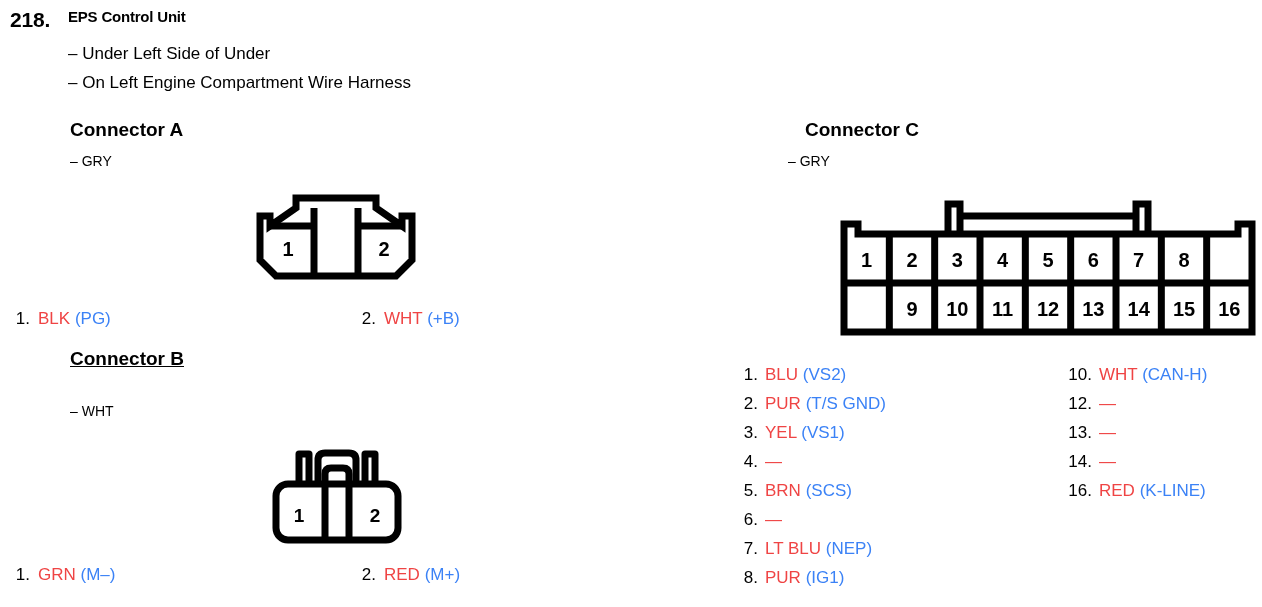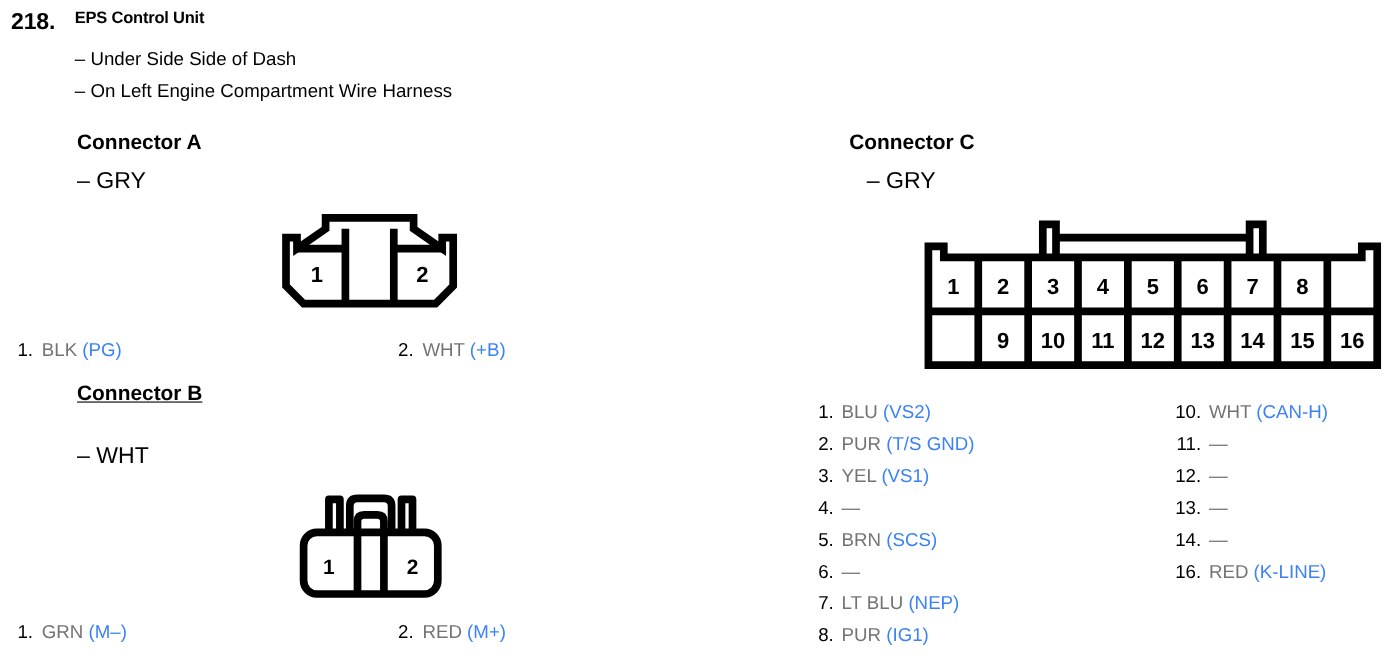--- a/index.html
+++ b/index.html
@@ -37,41 +37,41 @@
   }
   #header-note-0 { top: 44px; }
   #header-note-1 { top: 73px; }
 
   
   .conn-title {
     font-size: 19px; font-weight: bold;
     white-space: nowrap;
   }
   .conn-color {
-    font-size: 21px;
+    font-size: 14px;
     white-space: nowrap;
   }
 
   #connA-title { left: 70px; top: 119px; }
   #connA-color { left: 70px; top: 153px; }
   #connB-title { left: 70px; top: 348px; text-decoration: underline; }
   #connB-color { left: 70px; top: 403px; }
-  #connC-title { left: 772px; top: 119px; text-align: right; }
+  #connC-title { left: 805px; top: 119px; text-align: right; }
   #connC-color { left: 788px; top: 153px; }
 
   
   .pin-line {
     font-size: 17px;
     white-space: nowrap;
   }
   .pin-num {
     display: inline-block;
     text-align: right;
   }
-  .pin-wire { color: #737373; }
+  .pin-wire { color: #ef4444; }
   .pin-sig  { color: #3b82f6; }
 
   
   .twopin-left  { left: 14px; }
   .twopin-right { left: 360px; }
   #connA-pin-0, #connA-pin-1 { top: 309px; }
   #connB-pin-0, #connB-pin-1 { top: 565px; }
   #connA-pin-0 .pin-num, #connA-pin-1 .pin-num,
   #connB-pin-0 .pin-num, #connB-pin-1 .pin-num { width: 16px; margin-right: 8px; }
 
@@ -86,21 +86,21 @@
   #connB-art { left: 262px; top: 442px; }
   #connC-art { left: 836px; top: 190px; }
 
   svg { display: block; }
 </style>
 </head>
 <body>
 
 <div class="abs" id="header-number">218.</div>
 <div class="abs" id="header-title">EPS Control Unit</div>
-<div class="abs subnote" id="header-note-0">– Under Side Side of Dash</div>
+<div class="abs subnote" id="header-note-0">– Under Left Side of Under</div>
 <div class="abs subnote" id="header-note-1">– On Left Engine Compartment Wire Harness</div>
 
 <div class="abs conn-title" id="connA-title">Connector A</div>
 <div class="abs conn-color" id="connA-color">– GRY</div>
 
 <div class="abs" id="connA-art">
   <svg width="200" height="100" viewBox="0 0 200 100">
     <g fill="none" stroke="#000000" stroke-width="7" stroke-linejoin="miter">
 
       <path d="M 24 28
@@ -232,18 +232,17 @@
     <div class="pin-line"><span class="pin-num">2.</span><span class="pin-wire">PUR</span> <span class="pin-sig">(T/S GND)</span></div>
     <div class="pin-line"><span class="pin-num">3.</span><span class="pin-wire">YEL</span> <span class="pin-sig">(VS1)</span></div>
     <div class="pin-line"><span class="pin-num">4.</span><span class="pin-wire">—</span></div>
     <div class="pin-line"><span class="pin-num">5.</span><span class="pin-wire">BRN</span> <span class="pin-sig">(SCS)</span></div>
     <div class="pin-line"><span class="pin-num">6.</span><span class="pin-wire">—</span></div>
     <div class="pin-line"><span class="pin-num">7.</span><span class="pin-wire">LT BLU</span> <span class="pin-sig">(NEP)</span></div>
     <div class="pin-line"><span class="pin-num">8.</span><span class="pin-wire">PUR</span> <span class="pin-sig">(IG1)</span></div>
   </div>
 <div class="abs pin-col" id="connC-col-right">
     <div class="pin-line"><span class="pin-num">10.</span><span class="pin-wire">WHT</span> <span class="pin-sig">(CAN-H)</span></div>
-    <div class="pin-line"><span class="pin-num">11.</span><span class="pin-wire">—</span></div>
     <div class="pin-line"><span class="pin-num">12.</span><span class="pin-wire">—</span></div>
     <div class="pin-line"><span class="pin-num">13.</span><span class="pin-wire">—</span></div>
     <div class="pin-line"><span class="pin-num">14.</span><span class="pin-wire">—</span></div>
     <div class="pin-line"><span class="pin-num">16.</span><span class="pin-wire">RED</span> <span class="pin-sig">(K-LINE)</span></div>
   </div>
 
 </body></html>

